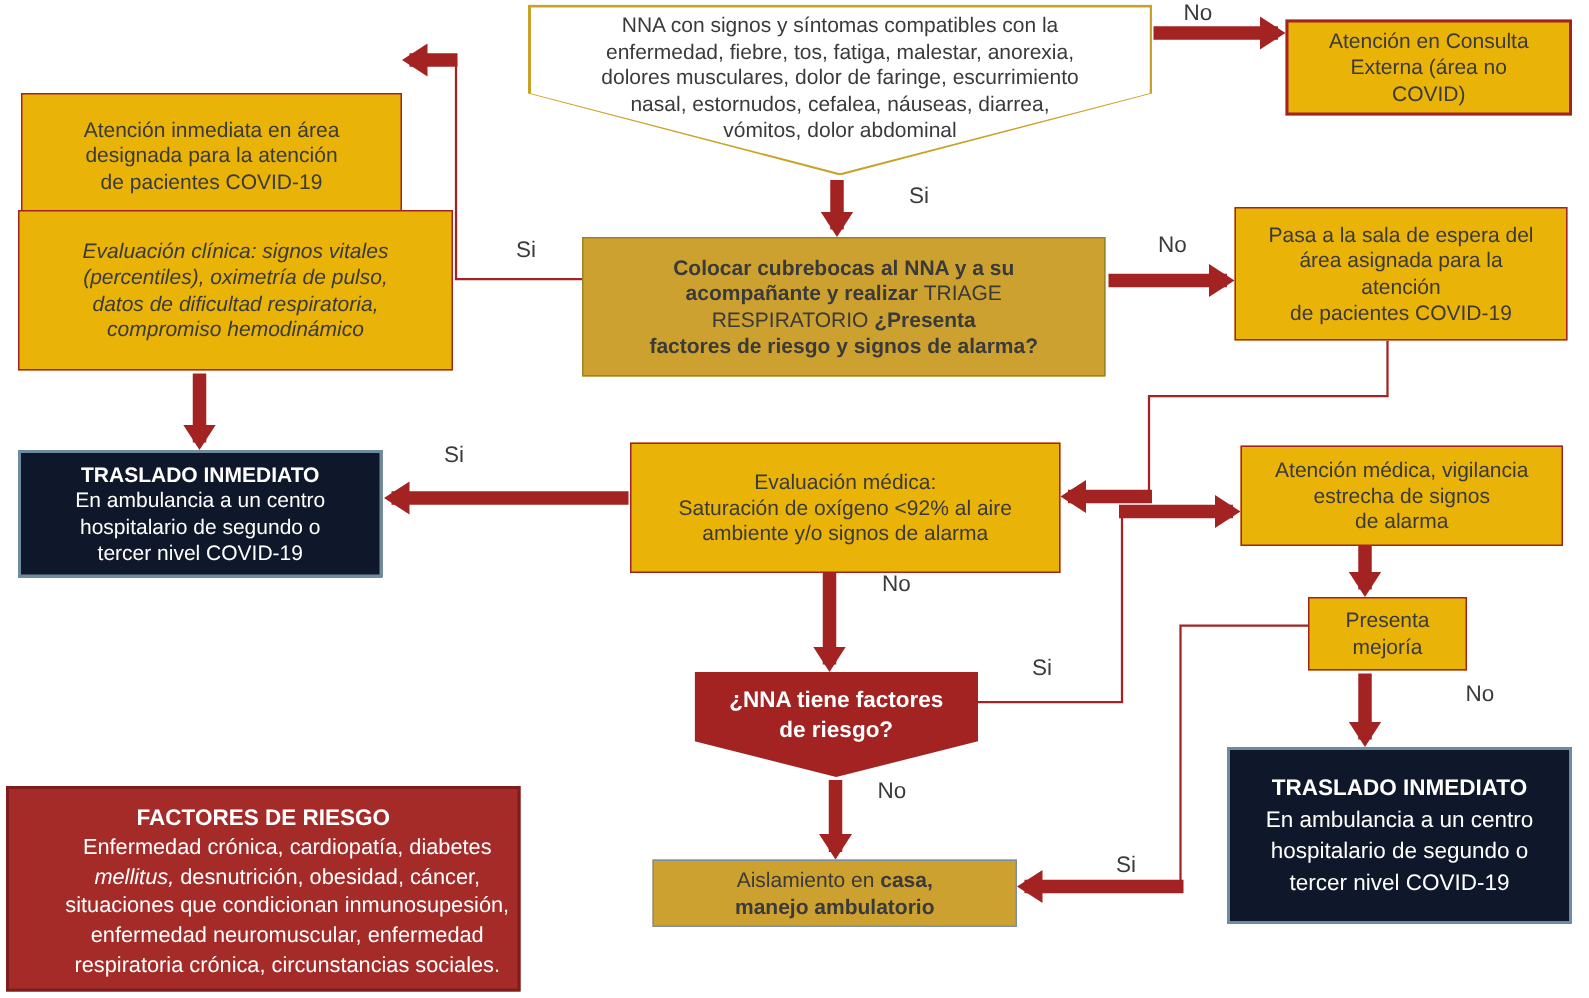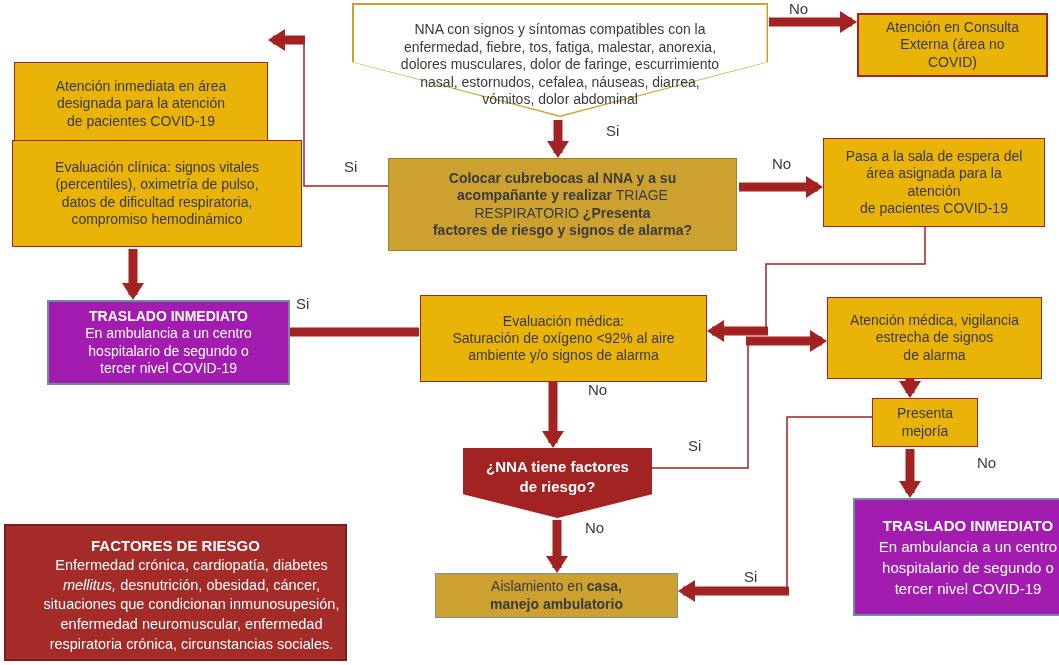--- a/index.html
+++ b/index.html
@@ -6,21 +6,21 @@
   .canvas{position:relative;width:1059px;height:665px;background:#fff;overflow:hidden;
           font-family:"Liberation Sans",sans-serif;color:#3a3a3a;}
   svg.connectors{position:absolute;left:0;top:0;z-index:1;}
   .thin{fill:none;stroke:#A32222;stroke-width:1.5;}
   .thick{stroke:#A32222;stroke-width:9;}
   .box{position:absolute;box-sizing:border-box;display:flex;align-items:center;justify-content:center;
        text-align:center;font-size:14px;line-height:1.22;z-index:2;padding:2px 4px;}
   .txt{white-space:pre-line;}
   .white{background:#eab308;border:1.5px solid #A32222;}
   .gold{background:#CDA12F;border:1.5px solid #9C8426;}
-  .green{background:#a21caf;border:2px solid #6E8CA0;color:#fff;margin-left:35px;}
+  .green{background:#0f172a;border:2px solid #6E8CA0;color:#fff;}
   .redbox{background:#A42B28;border:2px solid #7E1D1B;color:#fff;}
   .b{font-weight:bold;}
   .i{font-style:italic;}
   .lbl{position:absolute;font-size:15px;z-index:3;color:#3a3a3a;}
   .pent{position:absolute;z-index:2;}
   .pent-shape{clip-path:polygon(0 0,100% 0,100% 52%,50% 100%,0 52%);}
   .pent-outer{position:absolute;left:0;top:0;right:0;bottom:0;background:#C9A227;}
   .pent-inner{position:absolute;left:1.5px;top:1.5px;right:1.5px;bottom:1.5px;background:#fff;}
   .pent-text{position:absolute;left:0;right:0;text-align:center;white-space:pre-line;font-size:14px;line-height:1.25;}
   .nna-shape{position:absolute;left:0;top:0;right:0;bottom:0;background:#A32222;
@@ -57,40 +57,40 @@
     <line class="thick" x1="910" y1="364" x2="910" y2="393" marker-end="url(#ah)"></line>
     <line class="thick" x1="910" y1="449" x2="910" y2="493" marker-end="url(#ah)"></line>
     <line class="thick" x1="553" y1="370" x2="553" y2="443" marker-end="url(#ah)"></line>
     <line class="thick" x1="557" y1="520" x2="557" y2="568" marker-end="url(#ah)"></line>
     <line class="thick" x1="789" y1="591" x2="683" y2="591" marker-end="url(#ah)"></line>
   </svg>
 
   <div class="pent" style="left:352px;top:3px;width:416px;height:114px;">
     <div class="pent-outer pent-shape"></div>
     <div class="pent-inner pent-shape"></div>
-    <div class="pent-text" style="top:18px;">NNA con signos y síntomas compatibles con la
+    <div class="pent-text" style="top:5px;">NNA con signos y síntomas compatibles con la
 enfermedad, fiebre, tos, fatiga, malestar, anorexia,
 dolores musculares, dolor de faringe, escurrimiento
 nasal, estornudos, cefalea, náuseas, diarrea,
 vómitos, dolor abdominal</div>
   </div>
 
   <div class="box white" style="left:857px;top:13px;width:191px;height:64px;border-width:2px;">
     <span class="txt">Atención en Consulta
 Externa (área no
 COVID)</span>
   </div>
 
   <div class="box white" style="left:14px;top:22px;width:254px;height:84px;margin-top:40px;">
     <span class="txt">Atención inmediata en área
 designada para la atención
 de pacientes COVID-19</span>
   </div>
 
-  <div class="box white" style="left:12px;top:140px;width:290px;height:107px;">
+  <div class="box white" style="left:12px;top:140px;width:290px;height:107px;font-style:italic;">
     <span class="txt">Evaluación clínica: signos vitales
 (percentiles), oximetría de pulso,
 datos de dificultad respiratoria,
 compromiso hemodinámico</span>
   </div>
 
   <div class="box gold" style="left:388px;top:158px;width:349px;height:93px;">
     <div class="txt"><span class="b">Colocar cubrebocas al NNA y a su
 acompañante y realizar </span><span>TRIAGE
 RESPIRATORIO </span><span class="b">¿Presenta
@@ -112,21 +112,21 @@
 tercer nivel COVID-19</div>
     </div>
   </div>
 
   <div class="box white" style="left:420px;top:295px;width:287px;height:87px;">
     <span class="txt">Evaluación médica:
 Saturación de oxígeno &lt;92% al aire
 ambiente y/o signos de alarma</span>
   </div>
 
-  <div class="box white" style="left:827px;top:297px;width:215px;height:82px;">
+  <div class="box white" style="left:827px;top:297px;width:215px;height:67px;">
     <span class="txt">Atención médica, vigilancia
 estrecha de signos
 de alarma</span>
   </div>
 
   <div class="box white" style="left:872px;top:398px;width:106px;height:49px;">
     <span class="txt">Presenta
 mejoría</span>
   </div>
 

